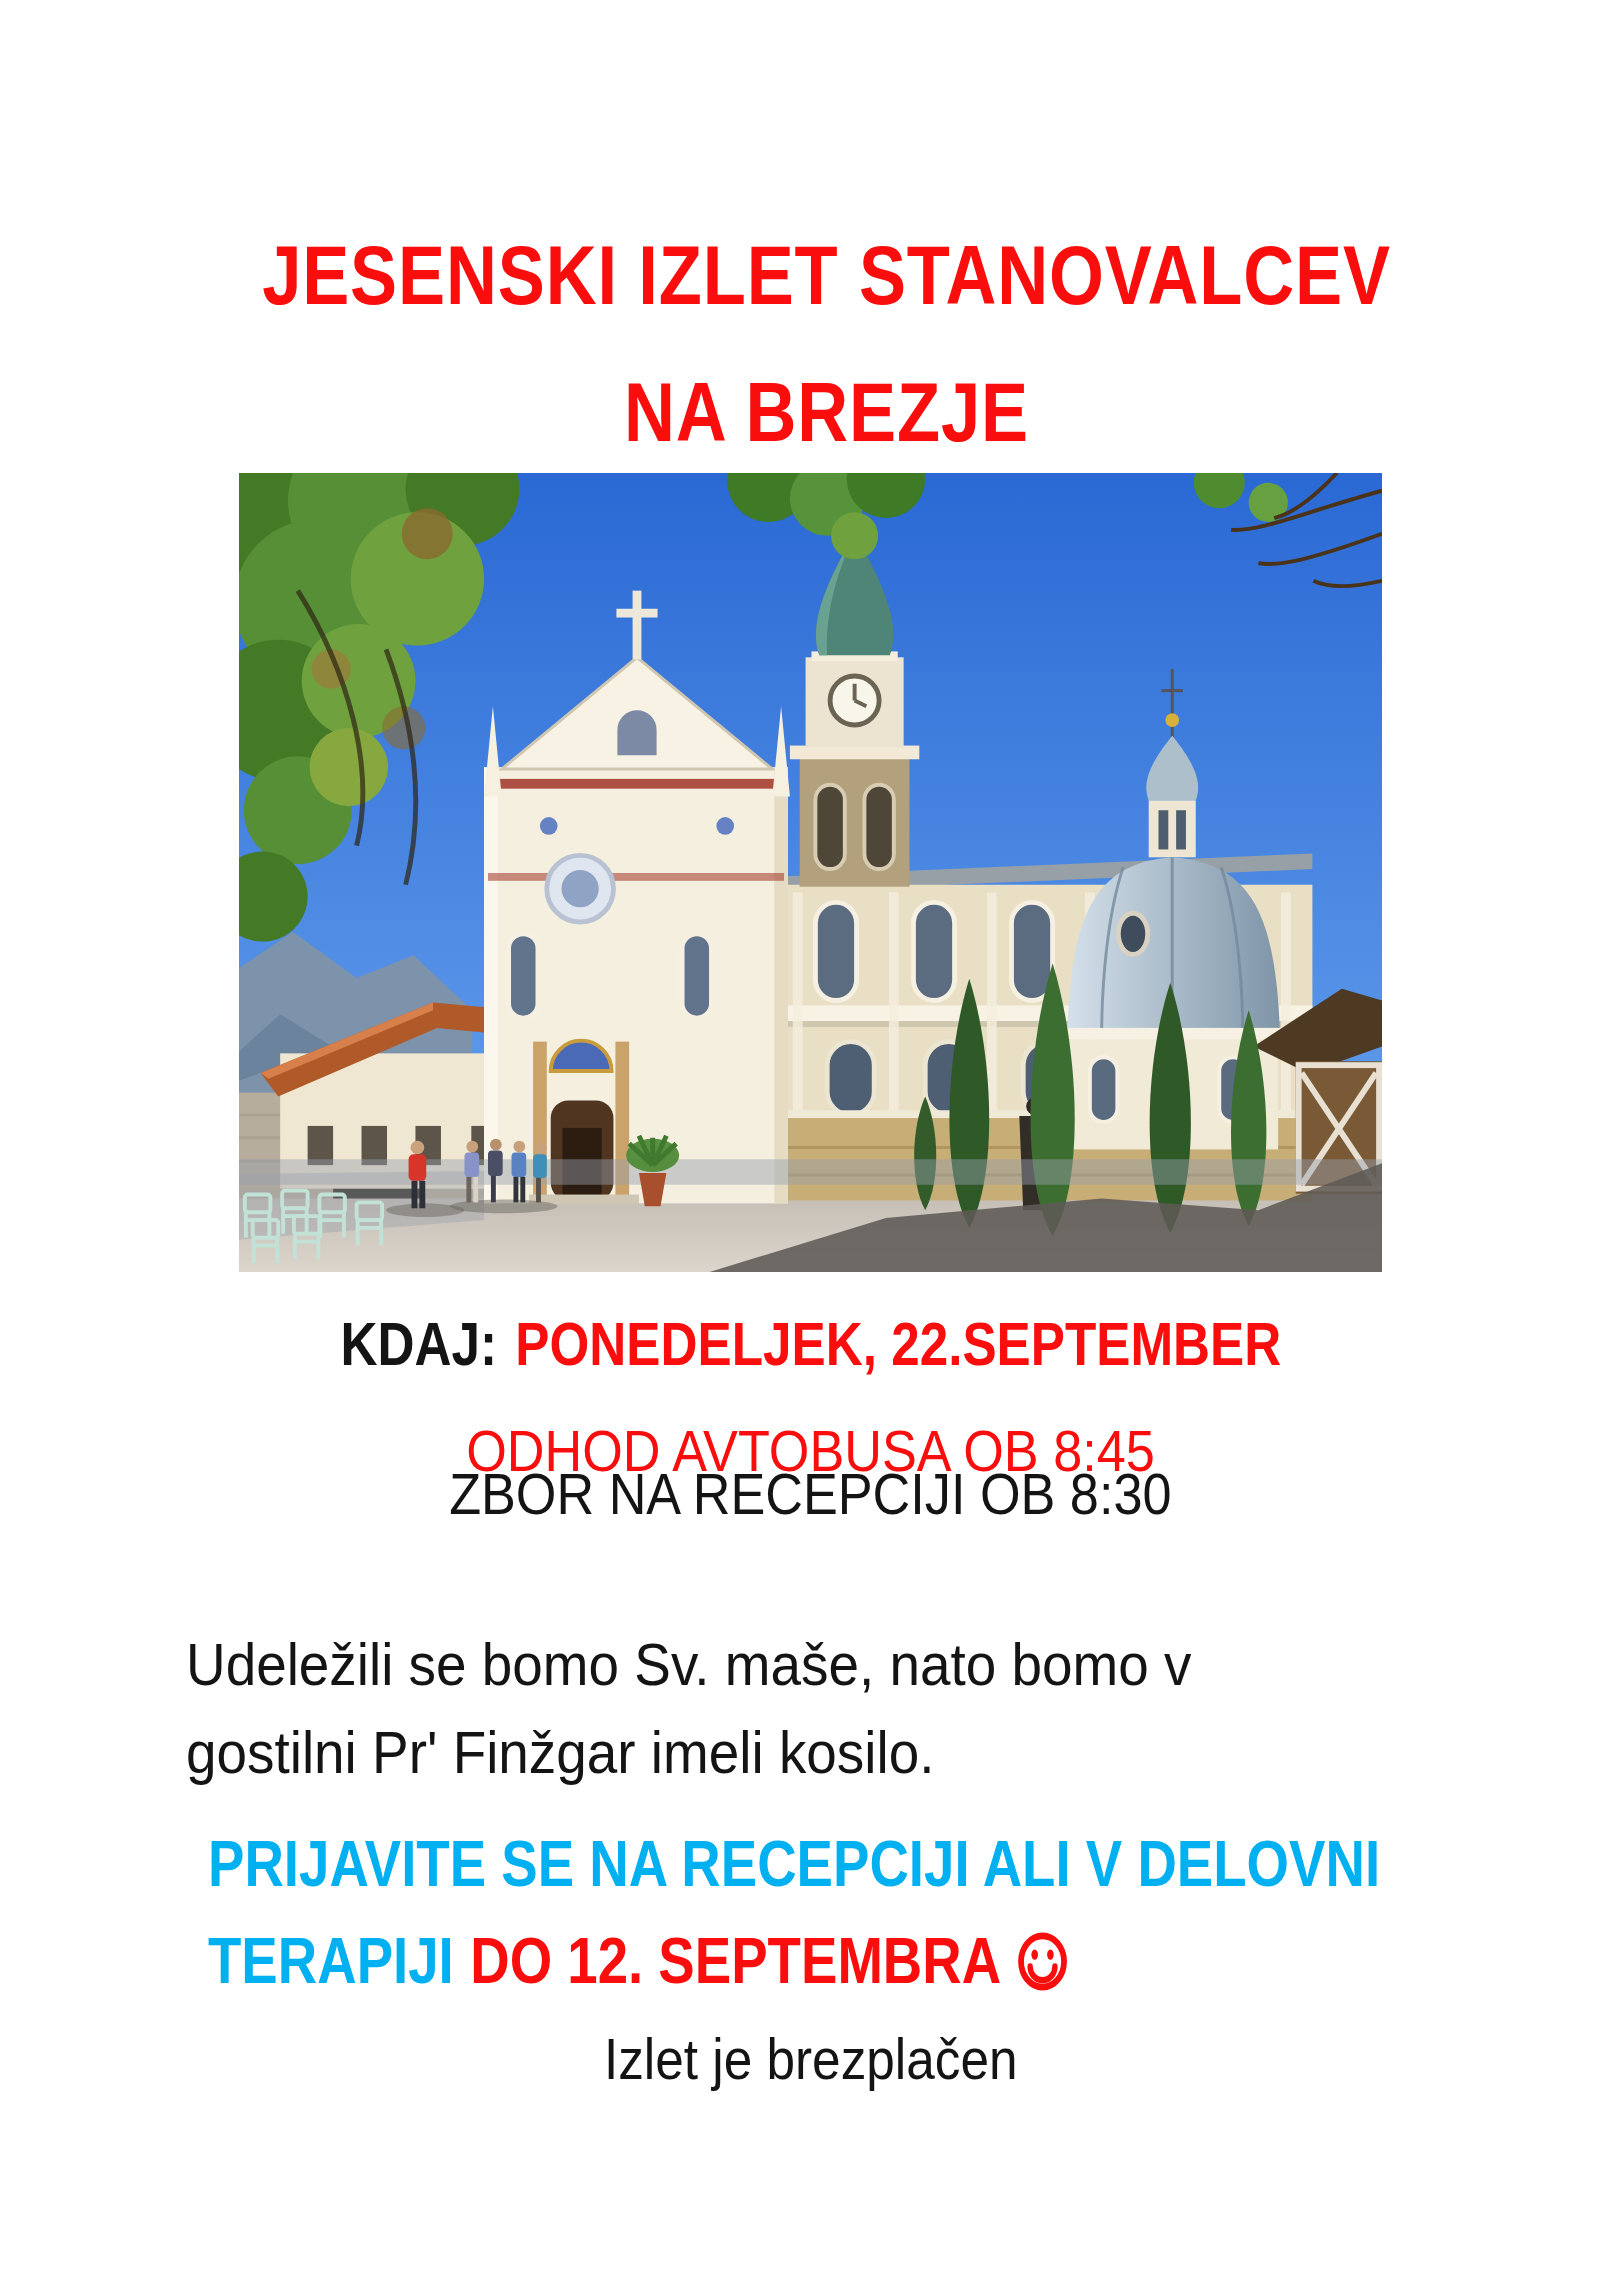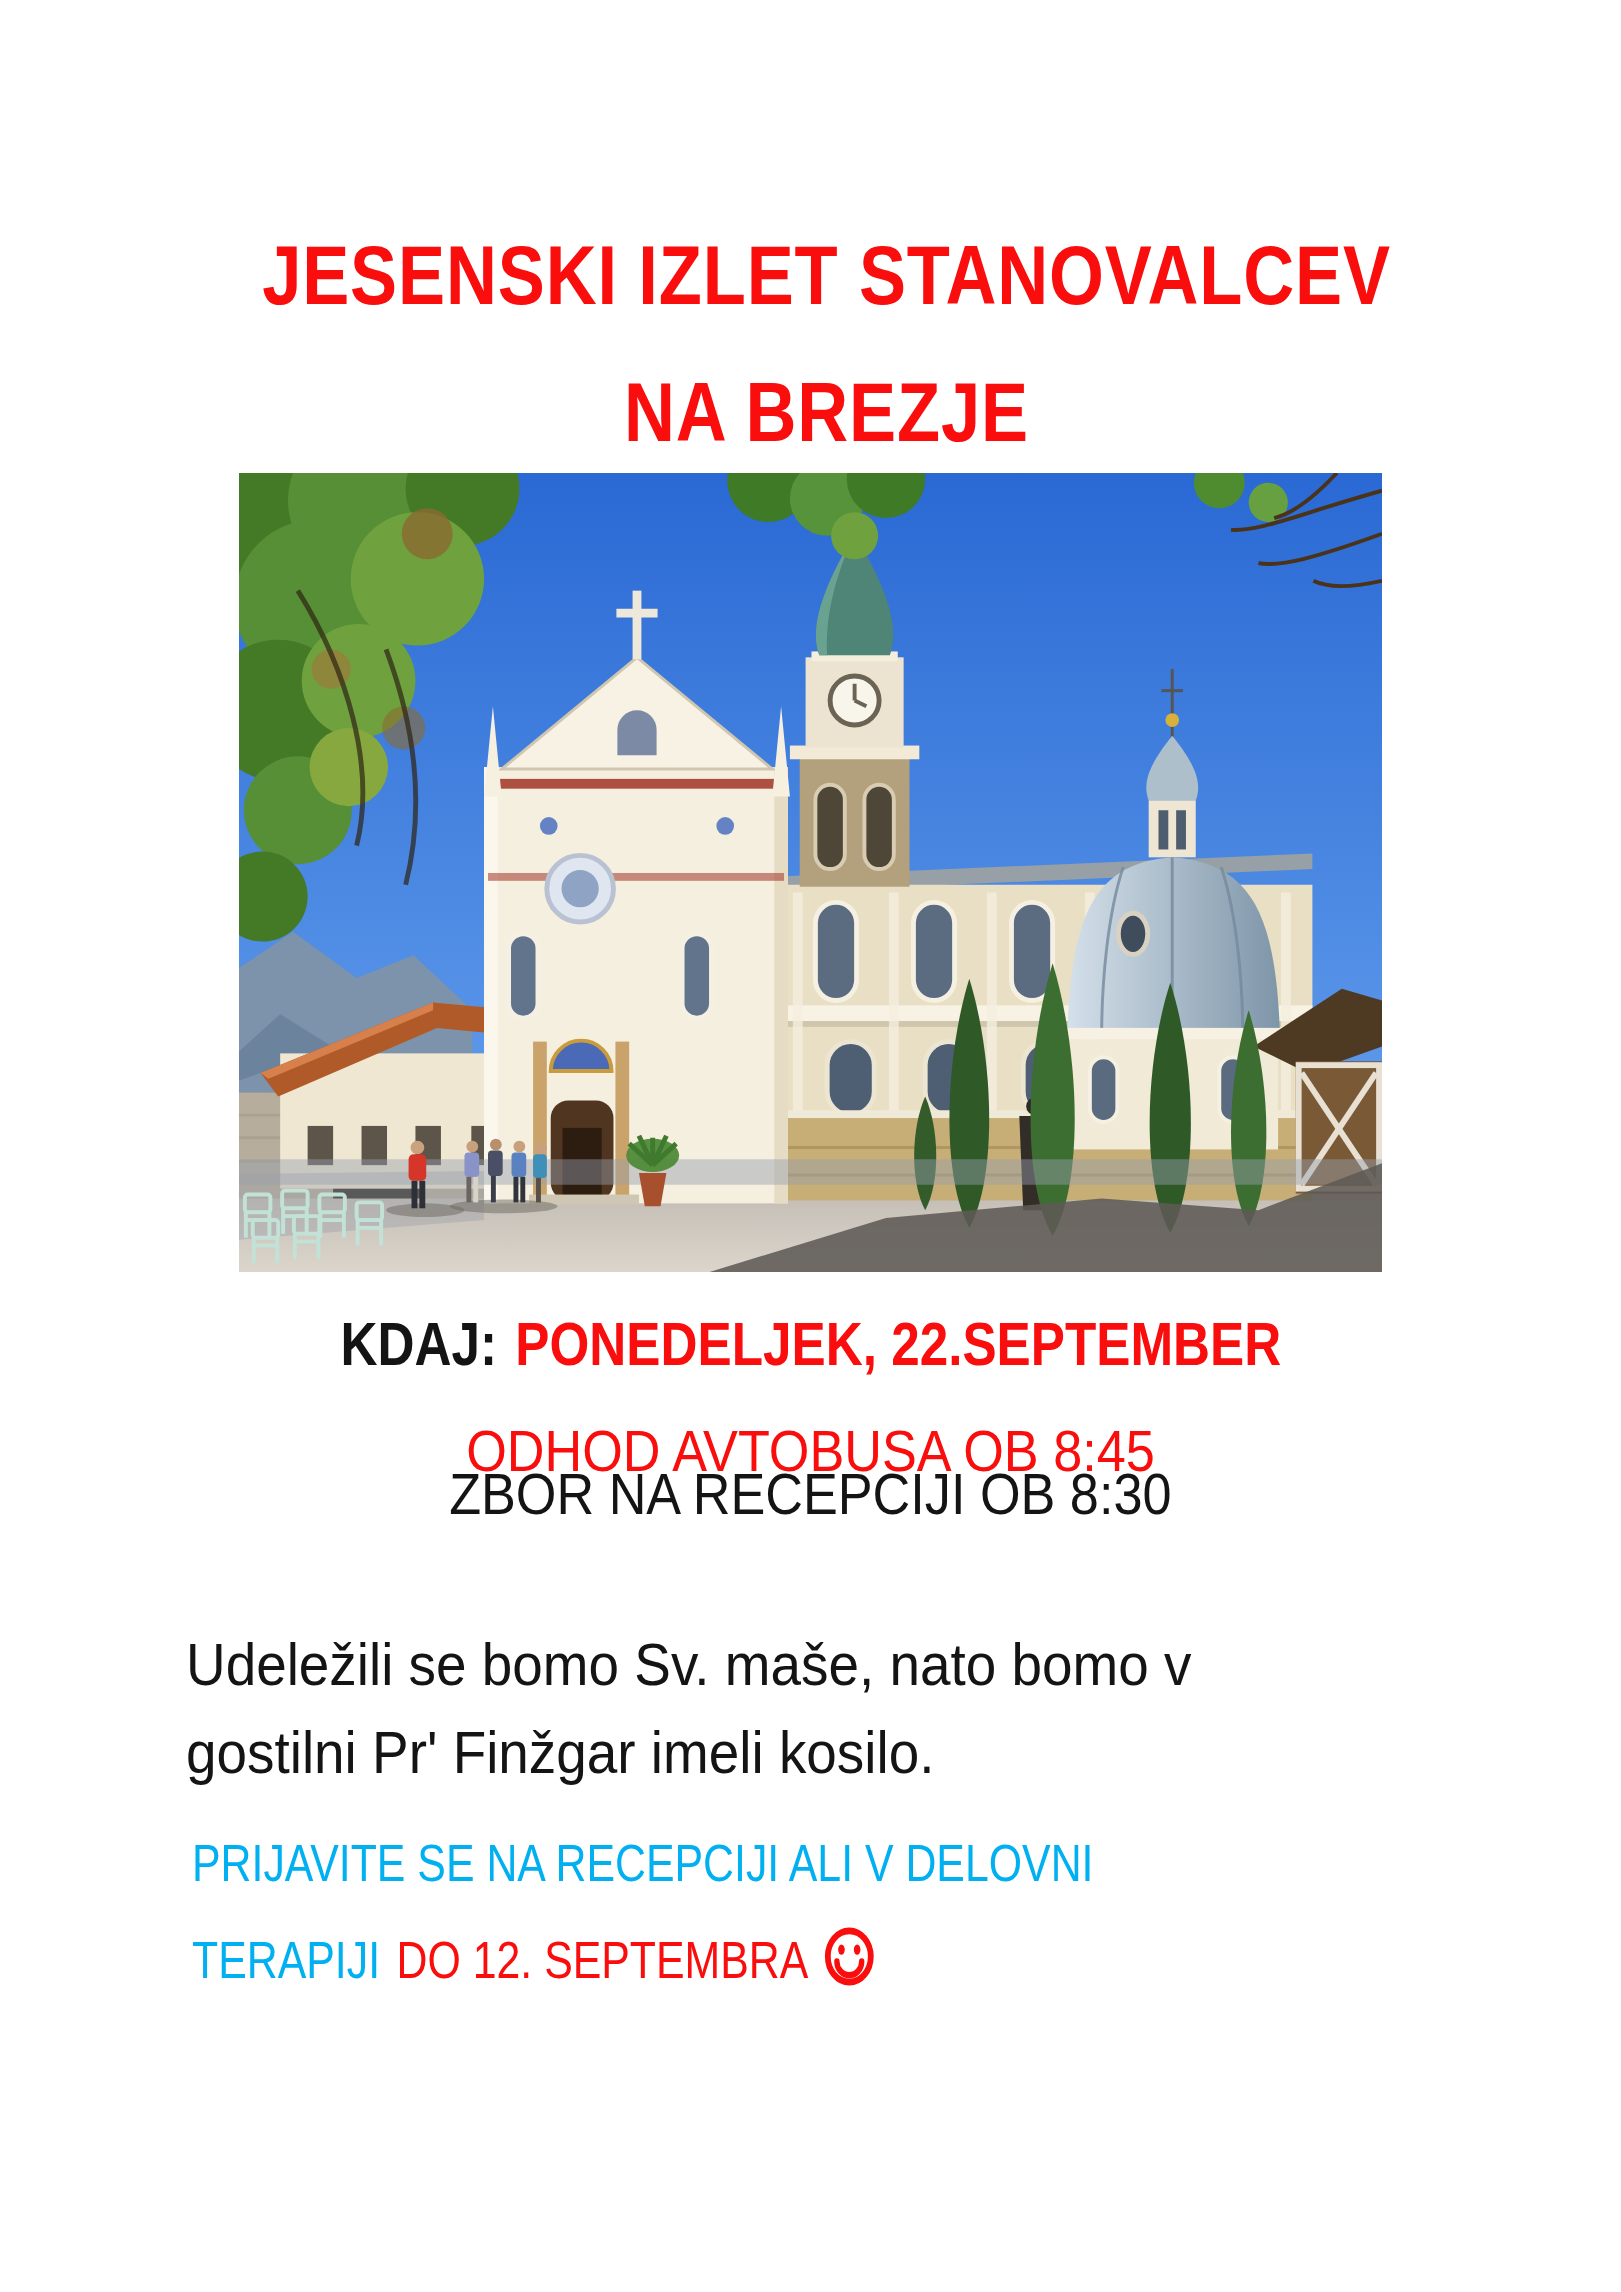--- a/index.html
+++ b/index.html
@@ -23,21 +23,21 @@
 
   .when{top:1300px;font-size:61px;line-height:88px;font-weight:700;--sx:.84;}
   .when .k{color:var(--text_black,#141414);margin-right:21.6px;}
   .when .v{color:var(--title_red,#f90d0d);}
   .bus{top:1407px;font-size:58px;line-height:88px;color:var(--title_red,#f90d0d);--sx:.9;}
   .zbor{top:1450px;font-size:58px;line-height:88px;color:var(--text_black,#141414);--sx:.9;}
 
   .para{left:186px;top:1621px;font-size:59px;line-height:88px;color:var(--text_black,#141414);}
   .para .cond{display:block;--sx:.93;}
 
-  .signup{left:192px;top:1815px;font-size:51px;line-height:97px;font-weight:400;
+  .signup{left:208px;top:1815px;font-size:65px;line-height:97px;font-weight:700;
           color:var(--accent_blue,#00b0f0);}
   .signup .cond{display:block;--sx:.84;}
   .signup .red{color:var(--title_red,#f90d0d);margin-left:19.6px;}
   .smiley{width:63px;height:63px;vertical-align:-9.8px;margin-left:17.6px;color:var(--title_red,#f90d0d);}
 
   .footer{top:2015px;font-size:57px;line-height:88px;color:var(--text_black,#141414);--sx:.9;}
 </style>
 </head>
 <body>
 
@@ -333,15 +333,18 @@
     <span class="cond">
       <span class="blue">TERAPIJI</span><span class="red">DO 12. SEPTEMBRA</span><svg class="smiley" viewBox="0 0 64 64">
         <circle cx="32" cy="32" r="26" fill="none" stroke="currentColor" stroke-width="7"></circle>
         <ellipse cx="22.5" cy="25" rx="4" ry="5.2" fill="currentColor"></ellipse>
         <ellipse cx="41.5" cy="25" rx="4" ry="5.2" fill="currentColor"></ellipse>
         <path d="M17 37 a15 14 0 0 0 30 0" fill="none" stroke="currentColor" stroke-width="6.5" stroke-linecap="round"></path>
       </svg>
     </span>
   </div>
 
+  <div class="center-line footer">
+    <span class="cond">Izlet je brezplačen</span>
+  </div>
 
 </div>
 
 
 </body></html>

